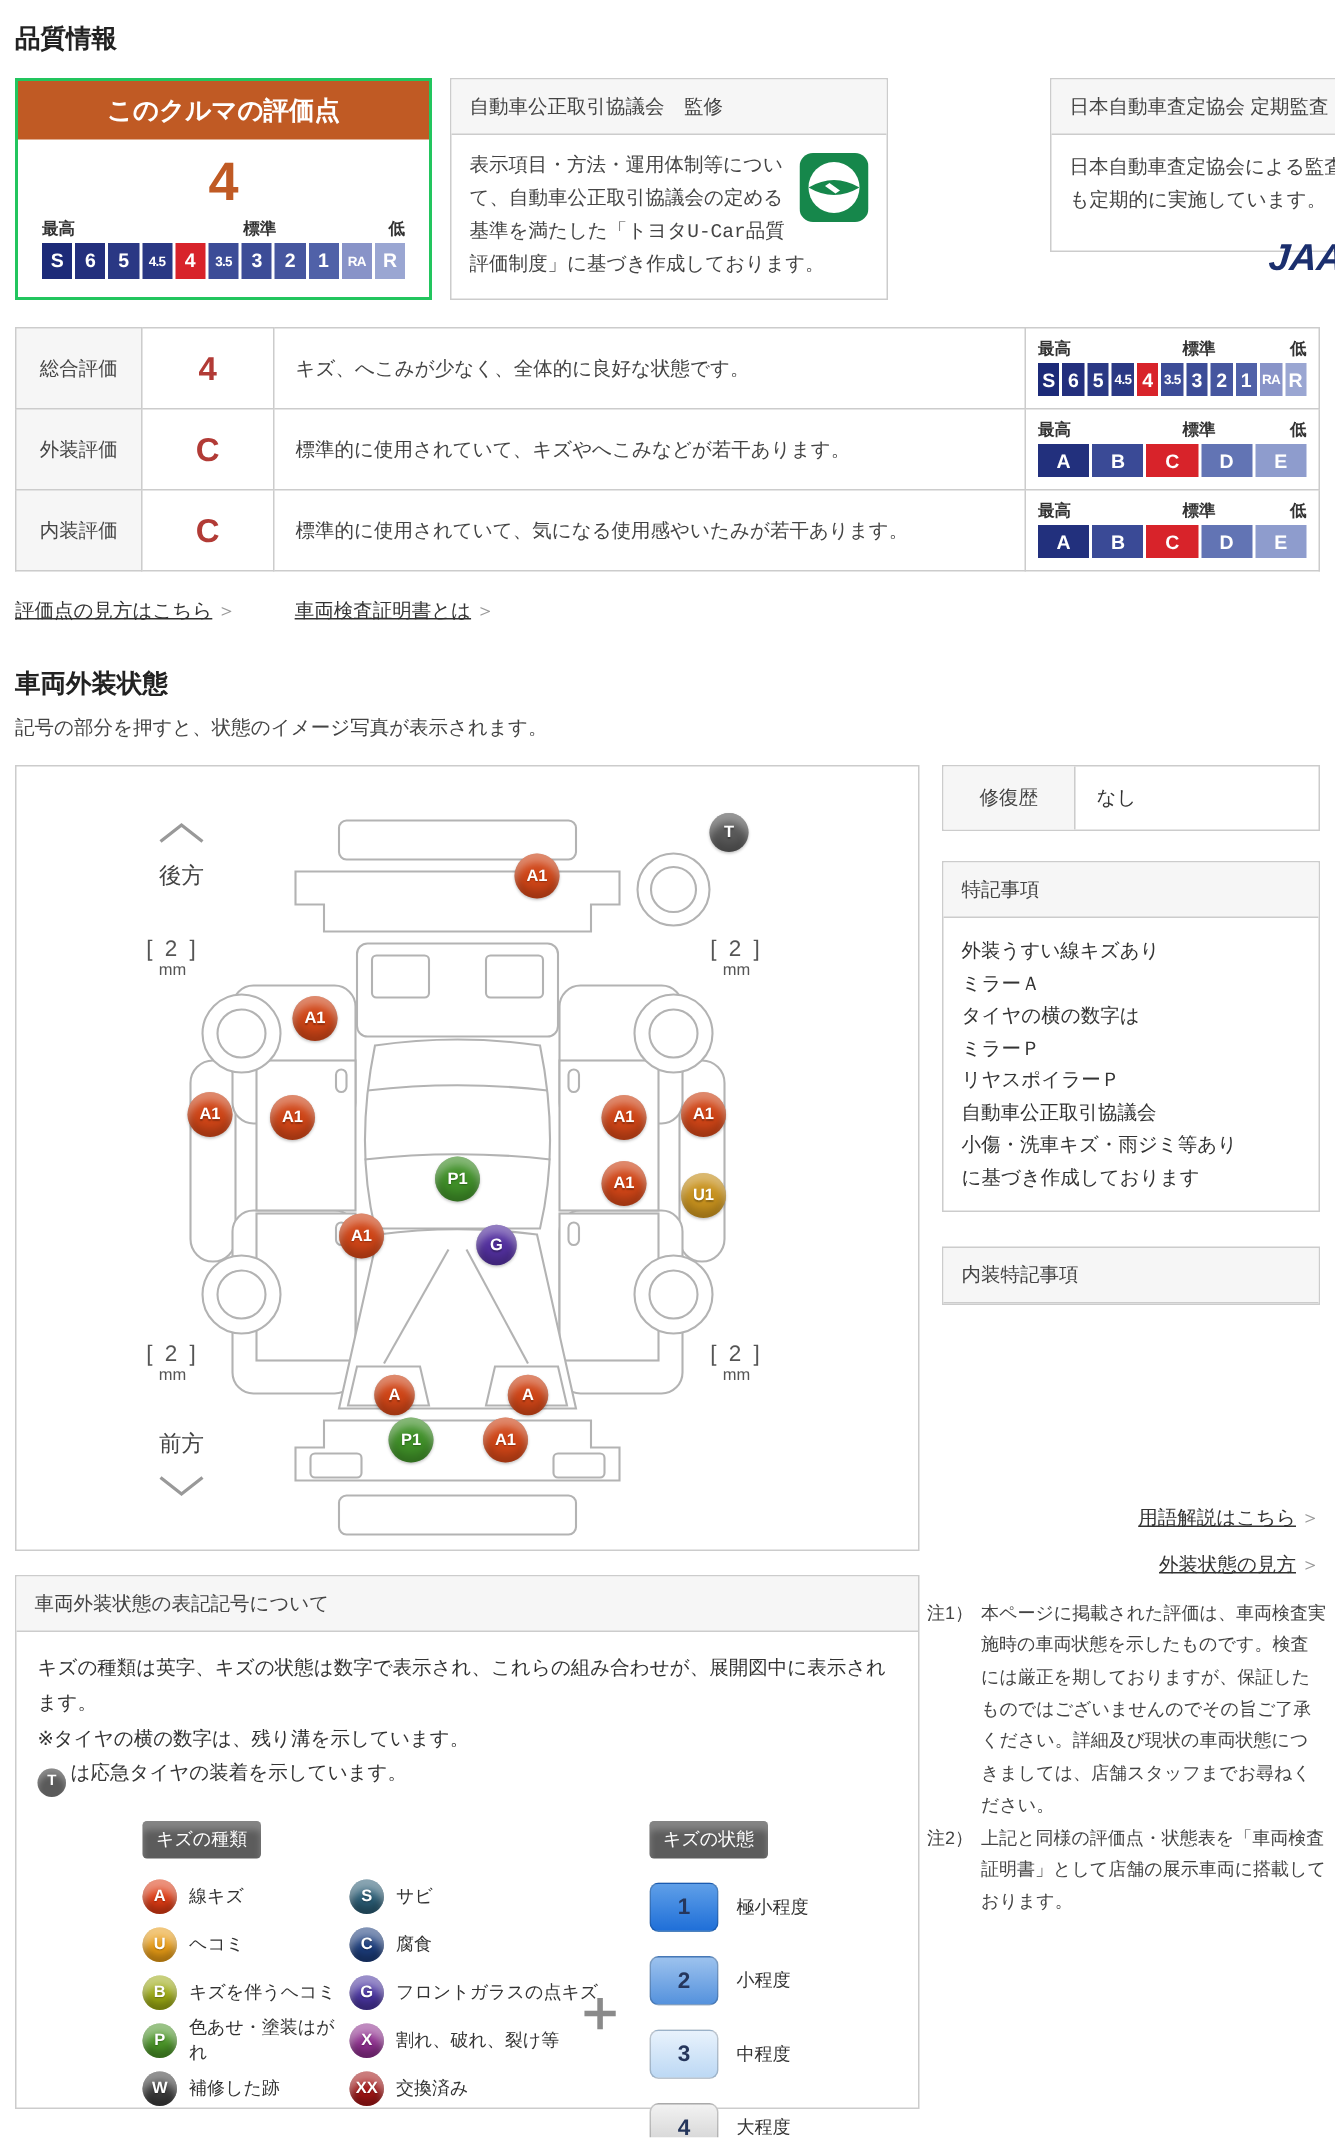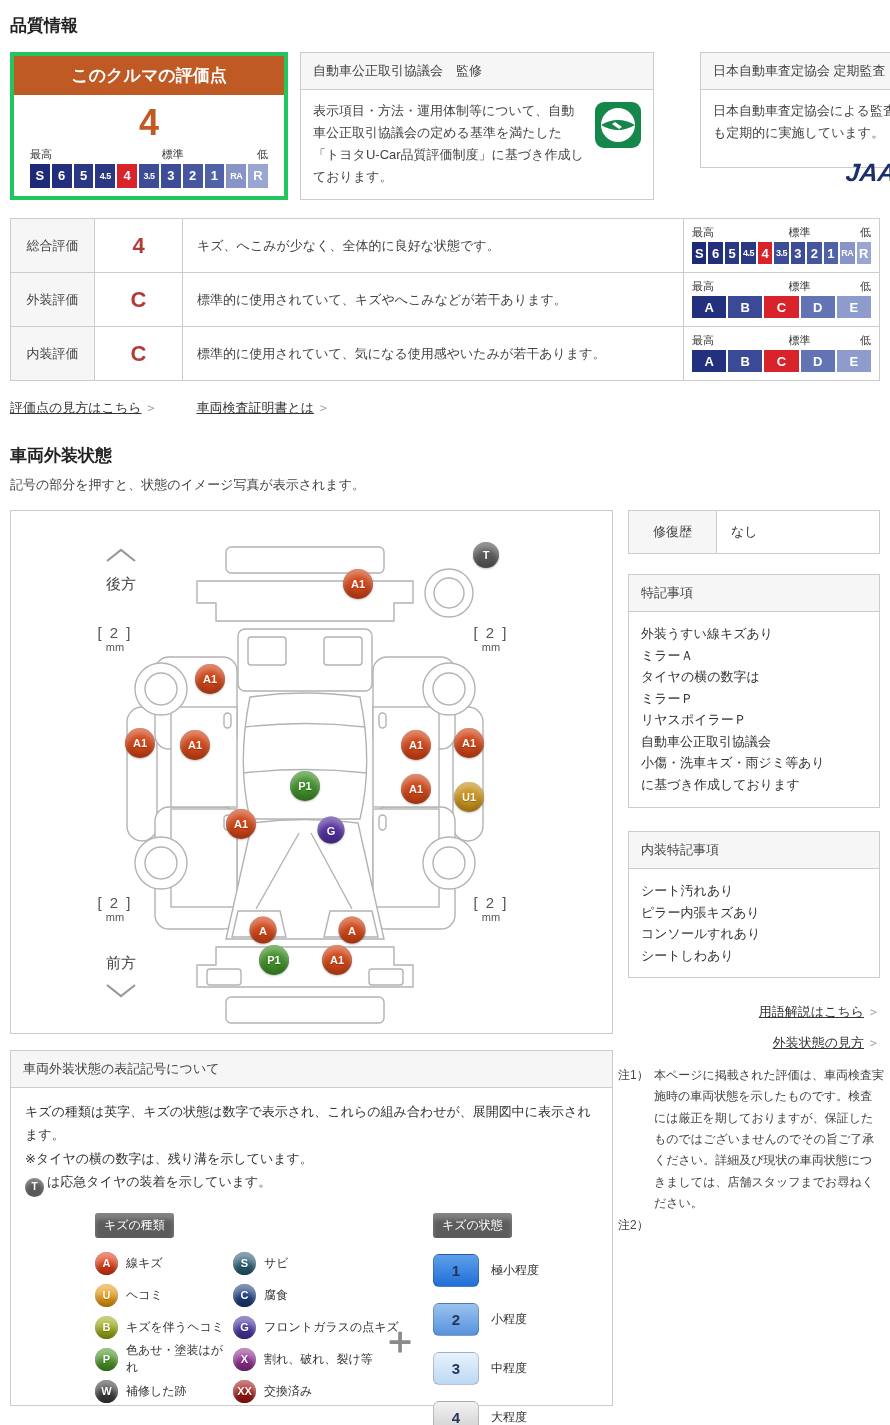--- a/index.html
+++ b/index.html
@@ -10,28 +10,28 @@
   h2.sec-title { font-size:17px; font-weight:bold; color:#222; }
 
   .abs { position:absolute; }
 
   
   .panel { border:1px solid #ccc; background:#fff; }
   .panel-header { background:#f6f6f6; border-bottom:1px solid #ccc; font-size:13px; color:#444; padding:9px 12px; }
   .panel-body { padding:11px 12px; font-size:13px; line-height:1.7; color:#444; }
 
   
-  .score-box { border:4px solid #22c55e; }
+  .score-box { border:2px solid #22c55e; }
   .score-box-header { background:#c05a24; color:#fff; text-align:center; font-size:17px; font-weight:bold; padding:8px 0; }
   .score-big { text-align:center; font-size:36px; font-weight:bold; color:#c05a24; line-height:1.1; margin-top:8px; }
   .score-scale-wrap { padding:4px 16px 12px 16px; }
 
   
   .scale { position:relative; }
-  .scale-labels { position:relative; height:15px; font-size:11px; font-weight:normal; color:#333; }
+  .scale-labels { position:relative; height:15px; font-size:11px; font-weight:bold; color:#333; }
   .scale-label-high { position:absolute; left:0; }
   .scale-label-mid { position:absolute; left:60%; transform:translateX(-50%); }
   .scale-label-low { position:absolute; right:0; }
   .scale-cells { display:flex; gap:2px; margin-top:2px; }
   .scale-cell { flex:1; height:24px; color:#fff; font-size:13px; font-weight:bold;
                 display:flex; align-items:center; justify-content:center; }
   .scale-cell.small { font-size:9px; letter-spacing:-0.5px; }
 
   
   .sup-body { padding:10px 12px; font-size:13px; line-height:1.7; color:#444; }
@@ -128,21 +128,21 @@
             <span class="scale-cell" style="background: rgb(60, 76, 151);">3</span>
             <span class="scale-cell" style="background: rgb(70, 86, 159);">2</span>
             <span class="scale-cell" style="background: rgb(80, 97, 168);">1</span>
             <span class="scale-cell small" style="background: rgb(136, 147, 200);">RA</span>
             <span class="scale-cell" style="background: rgb(154, 166, 210);">R</span>
           </div>
         </div>
     </div>
   </div>
 
-  <div class="panel abs" style="left:300px; top:52px; width:354px; height:148px;">
+  <div class="panel abs" style="left:300px; top:52px; width:292px; height:148px;font-family:Liberation Mono, monospace;">
     <div class="panel-header">自動車公正取引協議会　監修</div>
     <div class="sup-body">
       <span class="sup-logo">
         <svg width="46" height="46" viewBox="0 0 46 46">
           <rect x="0" y="0" width="46" height="46" rx="9" fill="#16874b"></rect>
           <circle cx="23" cy="23" r="17" fill="#fff"></circle>
           <path d="M6,23 Q23,13 40,23 Q23,33 6,23 Z" fill="#16874b"></path>
           <path d="M20,20 l7,5 l-3,2 l-7,-5 z" fill="#fff"></path>
         </svg>
       </span>
@@ -358,42 +358,35 @@
           <li>リヤスポイラーＰ</li>
           <li>自動車公正取引協議会</li>
           <li>小傷・洗車キズ・雨ジミ等あり</li>
           <li>に基づき作成しております</li>
         </ul>
       </div>
   </div>
 
   <div class="panel abs" style="left:628px; top:831px; width:252px;">
     <div class="panel-header">内装特記事項</div>
-    <div class="panel-body">
-        <ul class="note-list" id="interior-notes-list">
-          <li>シート汚れあり</li>
-          <li>ピラー内張キズあり</li>
-          <li>コンソールすれあり</li>
-          <li>シートしわあり</li>
-        </ul>
-      </div>
   </div>
 
   <div class="right-links abs" style="left:628px; top:1003px; width:252px;">
     <div><a class="tlink">用語解説はこちら</a><span class="tlink-chev">＞</span></div>
     <div><a class="tlink">外装状態の見方</a><span class="tlink-chev">＞</span></div>
   </div>
 
   <div class="abs" style="left:618px; top:1065px; width:266px;" id="footnotes">
       <div class="fnote">
         <div class="fnote-label">注1）</div>
         <div class="fnote-text">本ページに掲載された評価は、車両検査実施時の車両状態を示したものです。検査には厳正を期しておりますが、保証したものではございませんのでその旨ご了承ください。詳細及び現状の車両状態につきましては、店舗スタッフまでお尋ねください。</div>
       </div>
       <div class="fnote">
         <div class="fnote-label">注2）</div>
+        <div class="fnote-text">上記と同様の評価点・状態表を「車両検査証明書」として店舗の展示車両に搭載しております。</div>
       </div>
     </div>
 
   <div class="panel abs" style="left:10px; top:1050px; width:603px; height:356px;">
     <div class="panel-header">車両外装状態の表記記号について</div>
     <div class="legend-desc">
       <div>キズの種類は英字、キズの状態は数字で表示され、これらの組み合わせが、展開図中に表示されます。</div>
       <div>※タイヤの横の数字は、残り溝を示しています。</div>
       <div>
         <span class="t-inline">T</span><span>は応急タイヤの装着を示しています。</span>

